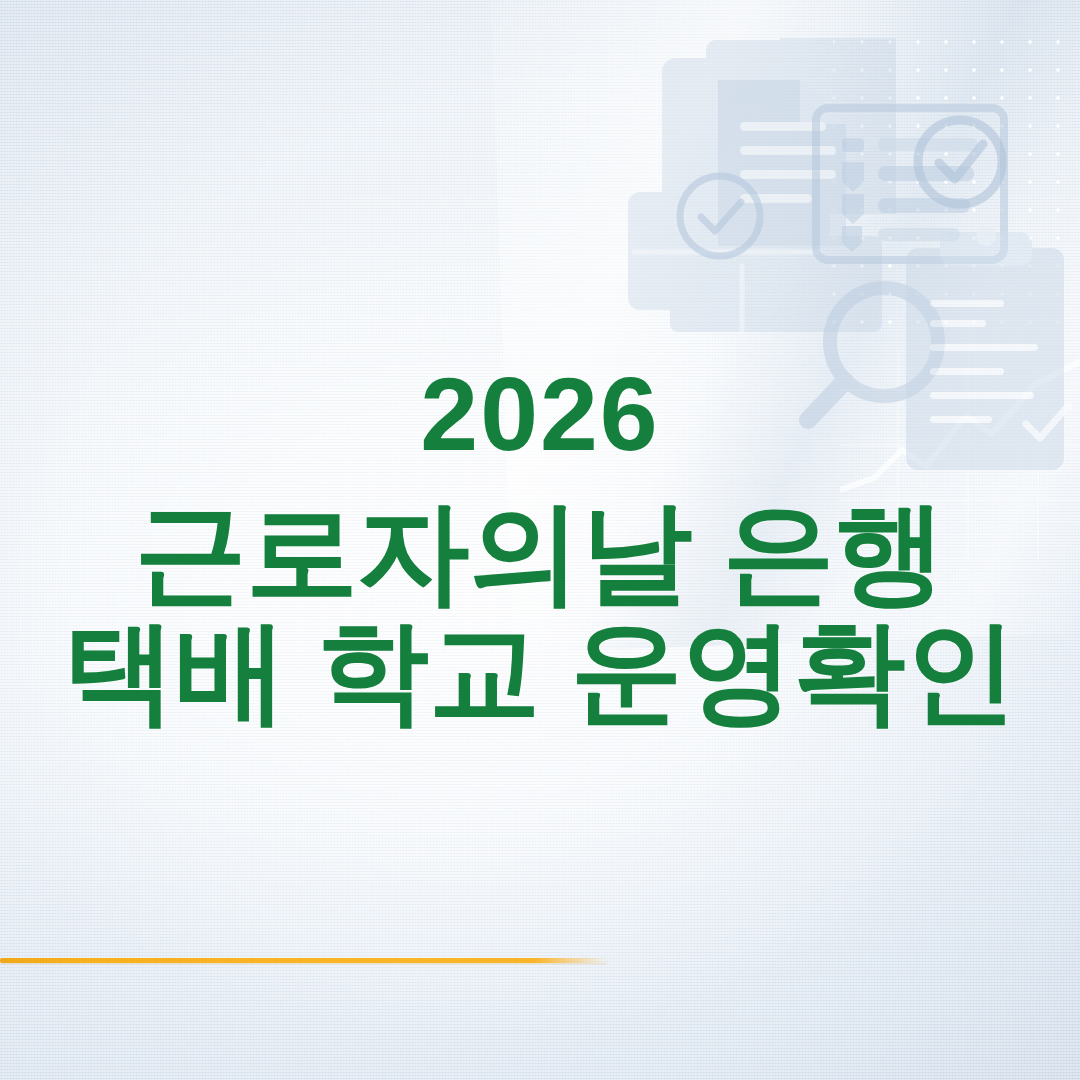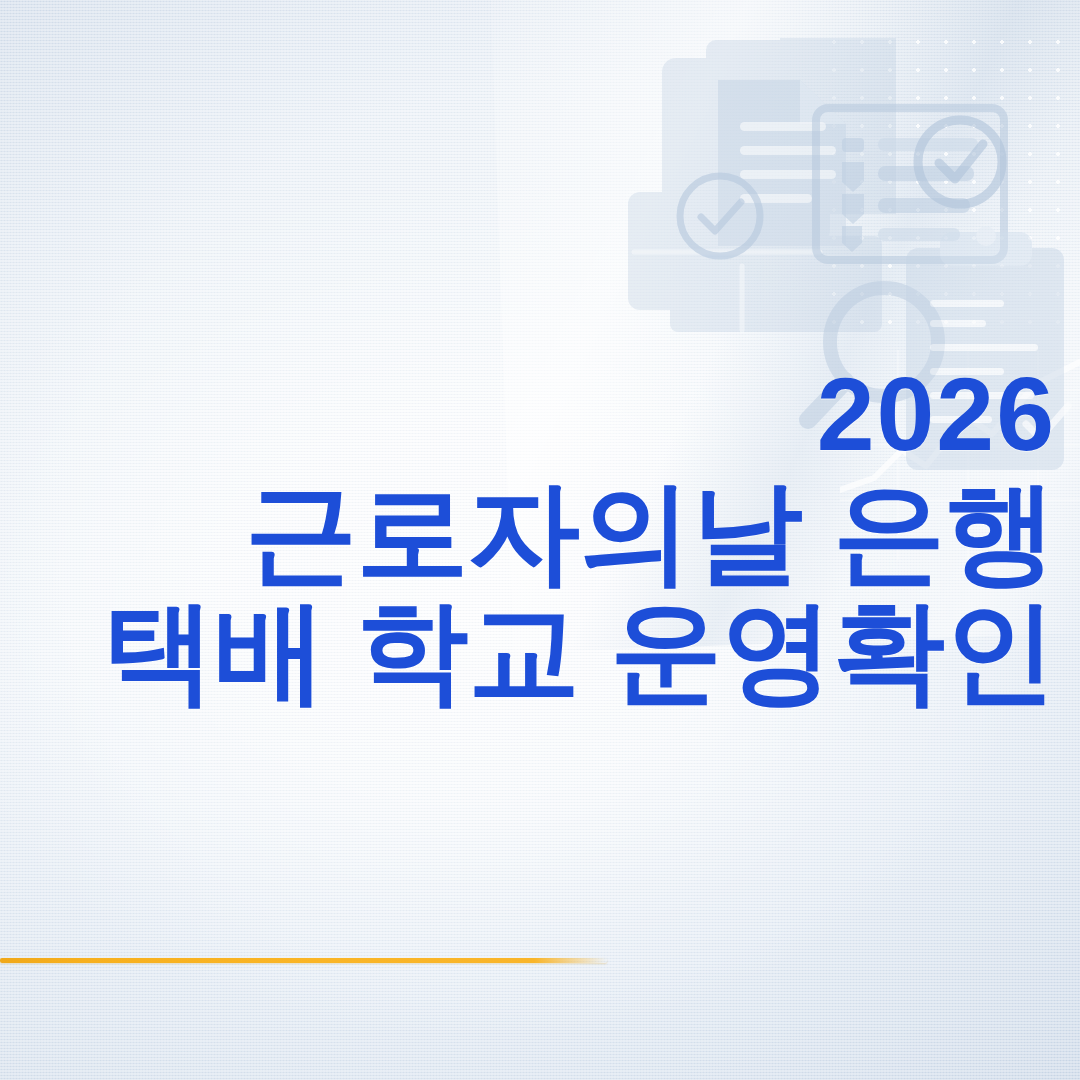--- a/index.html
+++ b/index.html
@@ -74,30 +74,29 @@
 
   
   .title-block{
     position:absolute;left:0;right:0;top:362px;
     text-align:center;
     padding:0 24px;
     box-sizing:border-box;
   }
   .tline{
     display:block;
-    color:#1d4ed8;
+    color:#15803d;
     font-weight:700;
     letter-spacing:-0.5px;
     line-height:1.06;
     white-space:nowrap;
     text-shadow:0 1px 0 rgba(255,255,255,.55);
-    text-align:right;
   }
   .tline.l1{ font-size:104px; letter-spacing:2px; line-height:1.0; }
-  .tline.l2{ font-size:112px; margin-top:8px; }
+  .tline.l2{ font-size:112px; margin-top:28px; }
   .tline.l3{ font-size:112px; }
 
   
   .rule{
     position:absolute;left:0;top:958px;height:5px;width:607px;
     border-radius:2px;
     background:linear-gradient(90deg,#f0a81a 0%, #f7b01e 14%, #fab526 52%, #f9b52a 88%, rgba(250,190,70,0) 100%);
     box-shadow:0 1px 2px rgba(214,150,20,.25);
   }
 </style>

